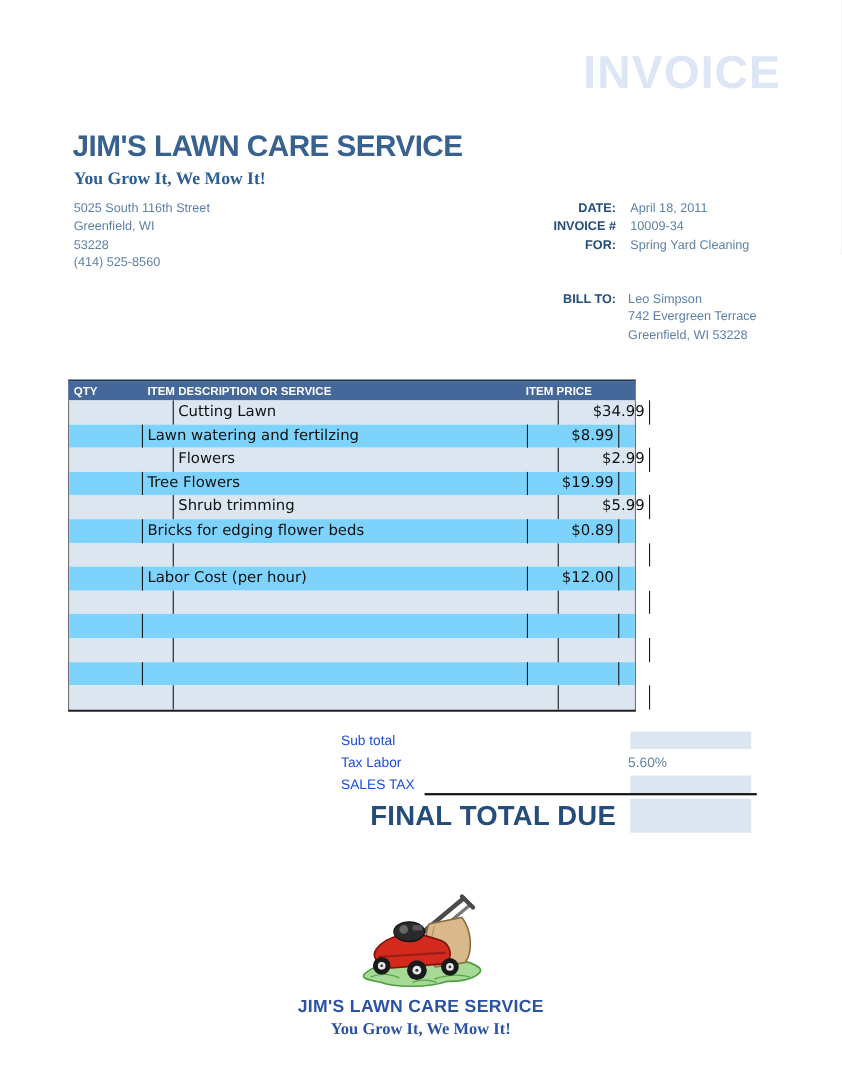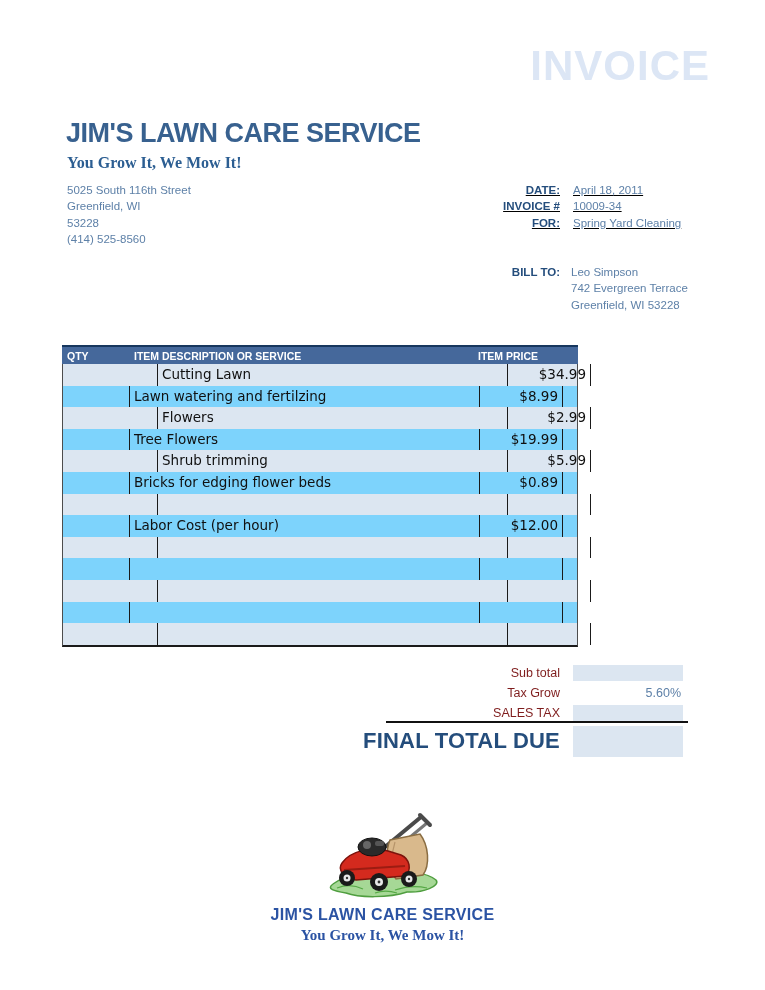--- a/index.html
+++ b/index.html
@@ -26,21 +26,21 @@
     font-size:16px; font-weight:bold; color:#2c5e92;
   }
   .address-block{
     position:absolute; left:67px; top:182px;
     font-size:11.5px; color:#5e81a8; line-height:16.3px;
   }
   
   .info-block{
     position:absolute; left:420px; top:182px; width:290px;
     display:grid; grid-template-columns:140px 1fr; column-gap:13px;
-    font-size:11.5px; line-height:16.3px;text-decoration:underline;
+    font-size:11.5px; line-height:16.3px;
   }
   .info-label{ text-align:right; font-weight:bold; color:#244d7c; }
   .info-value{ color:#5e81a8; }
   .billto-block{
     position:absolute; left:420px; top:264px; width:300px;
     display:grid; grid-template-columns:140px 1fr; column-gap:11px;
     font-size:11.5px; line-height:16.3px;
   }
   
   .invoice-table{
@@ -66,38 +66,38 @@
   }
   .trow.alt{ background:#dce6f1;padding-left:28px; }
   .tcell{ box-sizing:border-box; overflow:hidden; white-space:nowrap;
     font-family:"DejaVu Sans", sans-serif; font-size:13.5px; color:#101010;
     line-height:21.6px; }
   .c-desc{ border-left:1.5px solid #1a1a1a; padding-left:4px; }
   .c-price{ border-left:1.5px solid #1a1a1a; border-right:1.5px solid #1a1a1a;
     text-align:right; padding-right:4px; }
   
   .tot-label{
-    position:absolute; width:250px; text-align:right;
-    font-size:12.5px; color:#7f1d1d;
+    position:absolute; width:250px; text-align:left;
+    font-size:12.5px; color:#1d4ed8;
   }
   .tot-cell{
     position:absolute; left:573px; width:110px; height:16px;
     background:#dce6f1;
   }
   .tot-value{
-    position:absolute; width:110px; text-align:right;
+    position:absolute; width:110px; text-align:left;
     font-size:12.5px; color:#5e81a8;
   }
   .totals-line{
     position:absolute; left:386px; top:721px; width:302px; height:2px;
     background:#111111;
   }
   .final-label{
     position:absolute; left:310px; top:728px; width:250px; text-align:right;
-    font-size:22px; font-weight:bold; color:#244d7c; letter-spacing:0.2px;
+    font-size:25px; font-weight:bold; color:#244d7c; letter-spacing:0.2px;
   }
   .final-cell{
     position:absolute; left:573px; top:726px; width:110px; height:31px;
     background:#dce6f1;
   }
   
   .footer{
     position:absolute; left:0; right:0; top:808px; text-align:center;
   }
   .footer-logo{ display:inline-block; }
@@ -230,21 +230,21 @@
           <div class="tcell c-desc"></div>
           <div class="tcell c-price"></div>
           <div class="tcell c-total"></div>
         </div>
       </div>
   </div>
 
   <div class="tot-label" style="left:310px; top:666px;">Sub total</div>
   <div class="tot-cell" style="top:665px;"></div>
 
-  <div class="tot-label" style="left:310px; top:686px;">Tax Grow</div>
+  <div class="tot-label" style="left:310px; top:686px;">Tax Labor</div>
   <div class="tot-value" style="left:571px; top:686px;">5.60%</div>
 
   <div class="tot-label" style="left:310px; top:706px;">SALES TAX</div>
   <div class="tot-cell" style="top:705px;"></div>
 
   <div class="totals-line"></div>
 
   <div class="final-label">FINAL TOTAL DUE</div>
   <div class="final-cell"></div>
 

